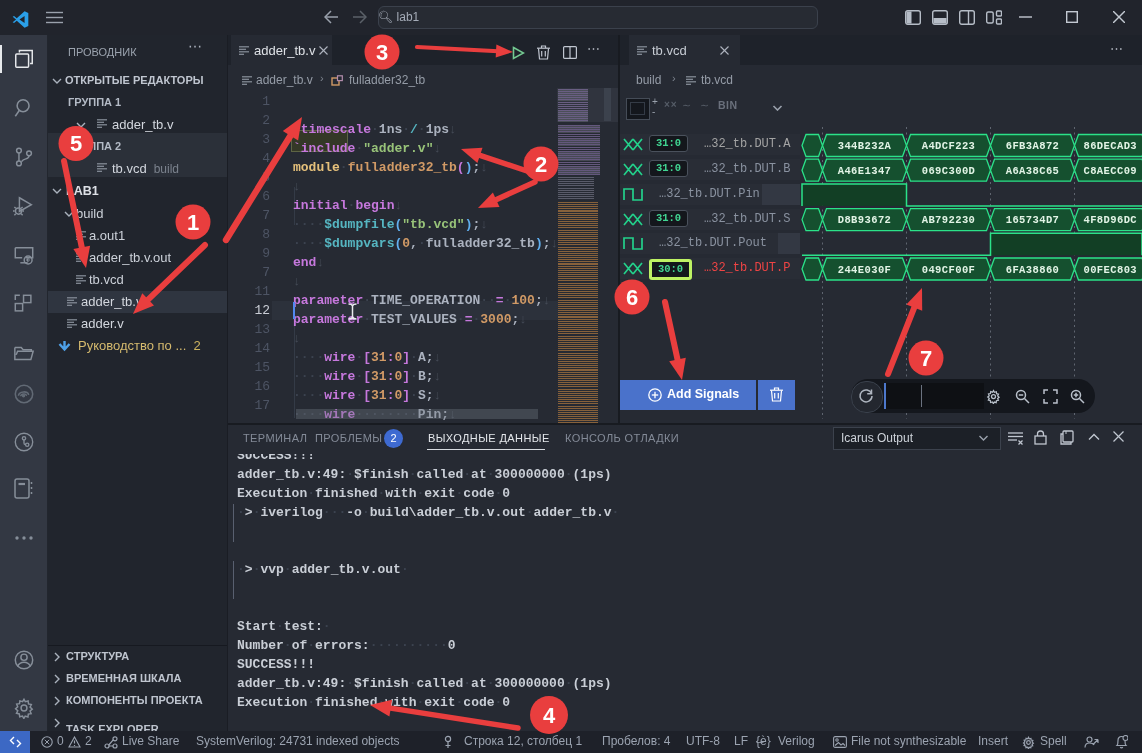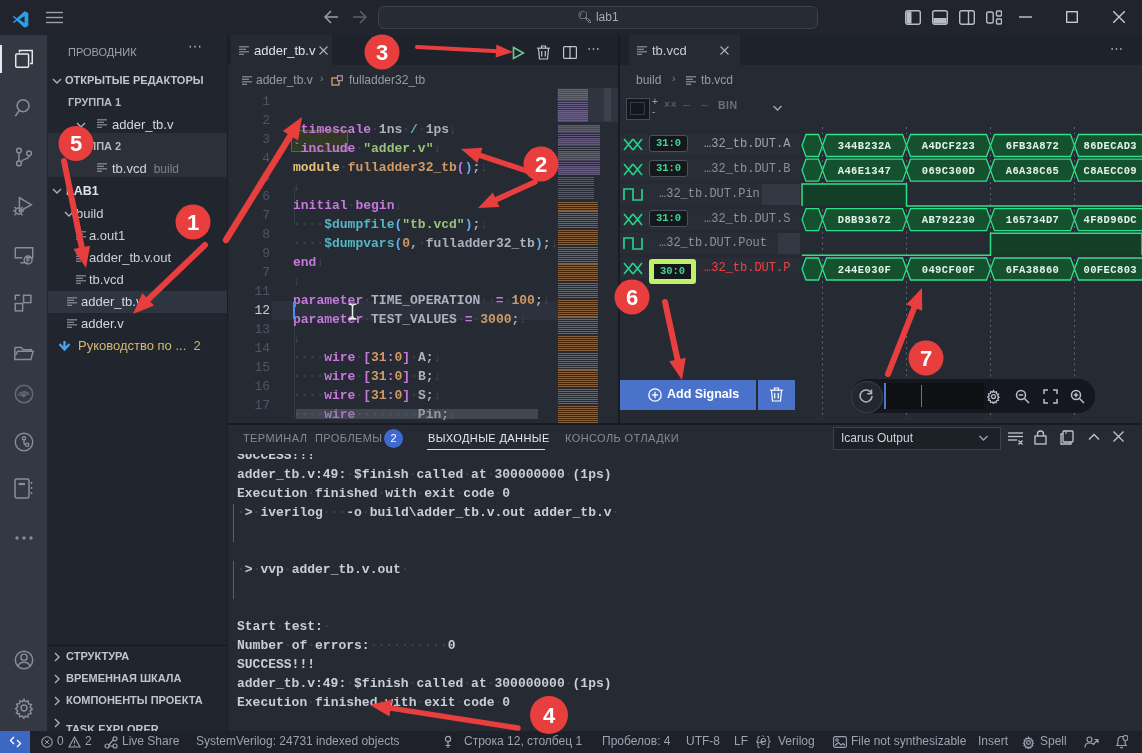--- a/index.html
+++ b/index.html
@@ -38,21 +38,21 @@
       </g>
   </svg>
   <svg class="abs" style="left:352px;top:10px;" width="15" height="14" viewBox="0 0 15 14">
     <g stroke="#5b6169" stroke-width="1.5" fill="none">
         <line x1="1" y1="7" x2="14" y2="7"></line>
         <path d="M8 1 L14 7 L8 13"></path>
       </g>
   </svg>
 
   <div class="abs" style="left:378px;top:6px;width:438px;height:21px;background:#272b33;border:1px solid #3b414c;border-radius:6px;"></div>
-  <div class="abs" style="left:378px;top:6px;width:440px;height:23px;color:#a5acb8;font-size:12px;line-height:23px;text-align:center;">🔍︎ lab1</div>
+  <div class="abs" style="left:378px;top:6px;width:440px;height:23px;color:#a5acb8;font-size:12px;line-height:23px;text-align:left;">🔍︎ lab1</div>
 
   <svg class="abs" style="left:905px;top:10px;" width="16" height="15" viewBox="0 0 16 15">
     <rect x="0.7" y="0.7" width="14.6" height="13.6" rx="2" fill="none" stroke="#b6bdc7" stroke-width="1.4"></rect>
     <rect x="1.5" y="1.5" width="5" height="12" fill="#b6bdc7"></rect>
   </svg>
   <svg class="abs" style="left:932px;top:10px;" width="16" height="15" viewBox="0 0 16 15">
     <rect x="0.7" y="0.7" width="14.6" height="13.6" rx="2" fill="none" stroke="#b6bdc7" stroke-width="1.4"></rect>
     <rect x="1.5" y="8" width="13" height="5.5" fill="#b6bdc7"></rect>
   </svg>
   <svg class="abs" style="left:959px;top:10px;" width="16" height="15" viewBox="0 0 16 15">
@@ -501,21 +501,21 @@
         </svg>
         <div class="abs" style="left:39px;top:3px;font-size:12px;color:#8a92a0;font-family:'Liberation Mono',monospace;white-space:pre;">…32_tb.DUT.Pout</div>
         <div class="abs" style="left:158px;top:0px;width:22px;height:21px;background:#333843;"></div>
       </div>
   <div class="abs" style="left:0;top:223px;width:180px;height:21px;background:#292d36;">
         <svg class="abs" style="left:3px;top:4px;" width="20" height="13" viewBox="0 0 20 13">
           <g stroke="#23d18b" stroke-width="1.7" fill="none">
             <path d="M1 1 L10 12 M10 1 L1 12 M10 1 L19 12 M19 1 L10 12"></path>
           </g>
         </svg>
-        <div class="abs" style="left:29px;top:1px;width:37px;height:15px;background:#14171c;border:5px solid #bef264;border-radius:3px;color:#41d592;font-size:10.5px;font-weight:bold;font-family:'Liberation Mono',monospace;text-align:center;line-height:15px;">30:0</div>
+        <div class="abs" style="left:29px;top:1px;width:37px;height:15px;background:#14171c;border:3px solid #bef264;border-radius:3px;color:#41d592;font-size:10.5px;font-weight:bold;font-family:'Liberation Mono',monospace;text-align:center;line-height:15px;">30:0</div>
         <div class="abs" style="left:84px;top:3px;font-size:12px;color:#ef4444;font-family:'Liberation Mono',monospace;white-space:pre;">…32_tb.DUT.P</div>
       </div>
   </div>
 
   <svg id="wave" class="abs" style="left:181px;top:88px;" width="341" height="301" viewBox="0 0 341 301">
     <line x1="21.5" y1="4" x2="21.5" y2="296" stroke="#99a1ad" stroke-width="1" stroke-dasharray="2 3.5" opacity="0.5"></line>
     <line x1="105.5" y1="4" x2="105.5" y2="296" stroke="#99a1ad" stroke-width="1" stroke-dasharray="2 3.5" opacity="0.5"></line>
     <line x1="189.5" y1="4" x2="189.5" y2="296" stroke="#99a1ad" stroke-width="1" stroke-dasharray="2 3.5" opacity="0.5"></line>
     <line x1="273.5" y1="4" x2="273.5" y2="296" stroke="#99a1ad" stroke-width="1" stroke-dasharray="2 3.5" opacity="0.5"></line>
     <polygon points="1,22.5 5,11.5 17.5,11.5 21.5,22.5 17.5,33.5 5,33.5" fill="#15502f" stroke="#2be289" stroke-width="1.3"></polygon>

